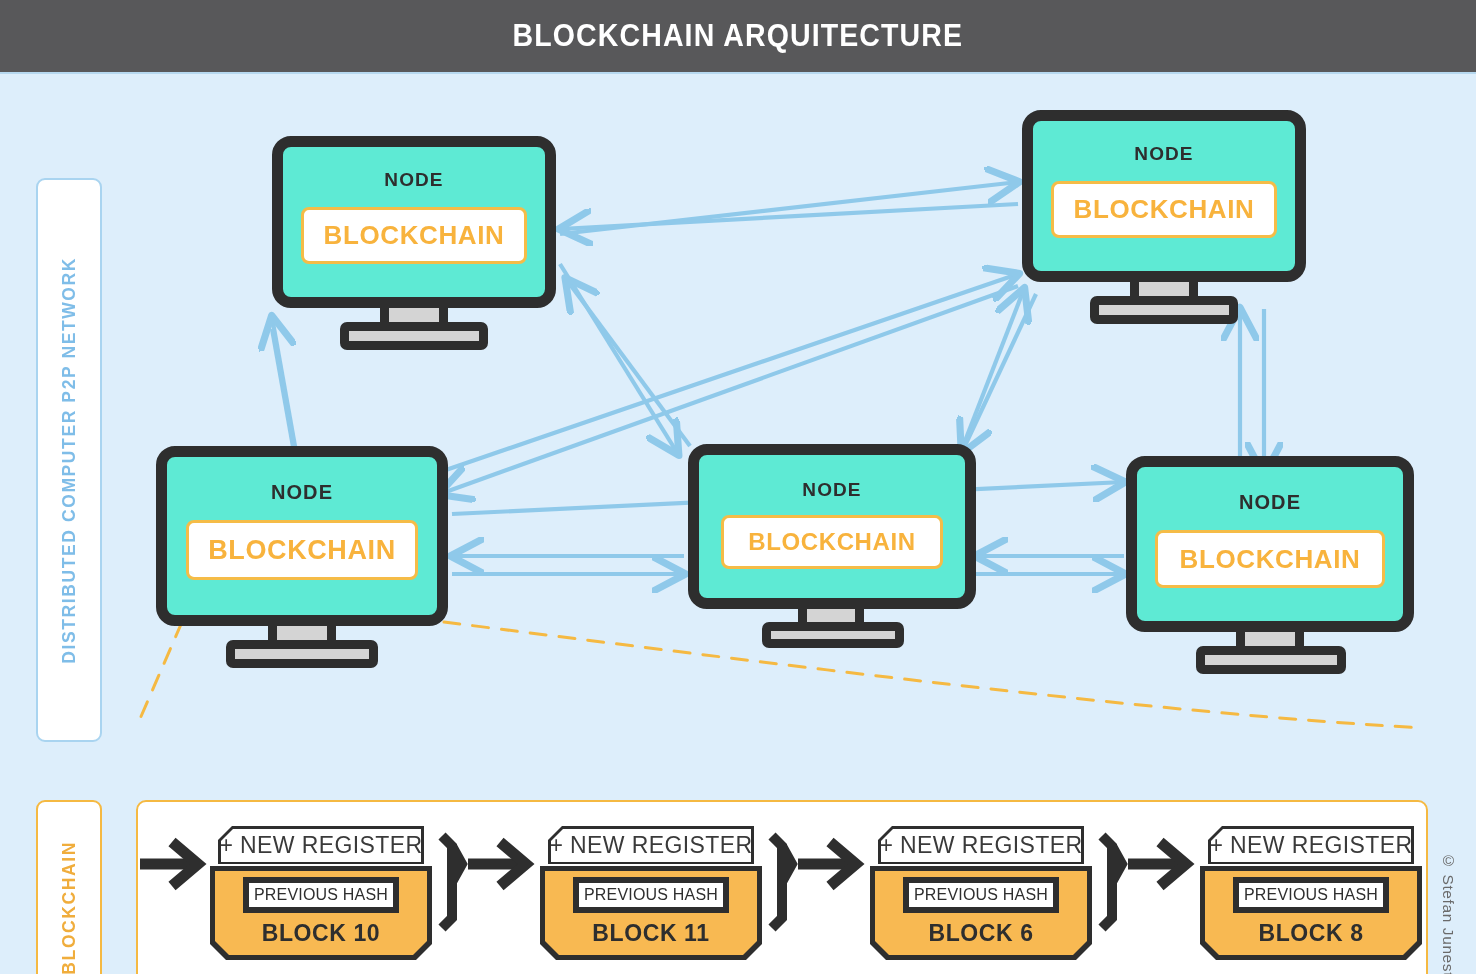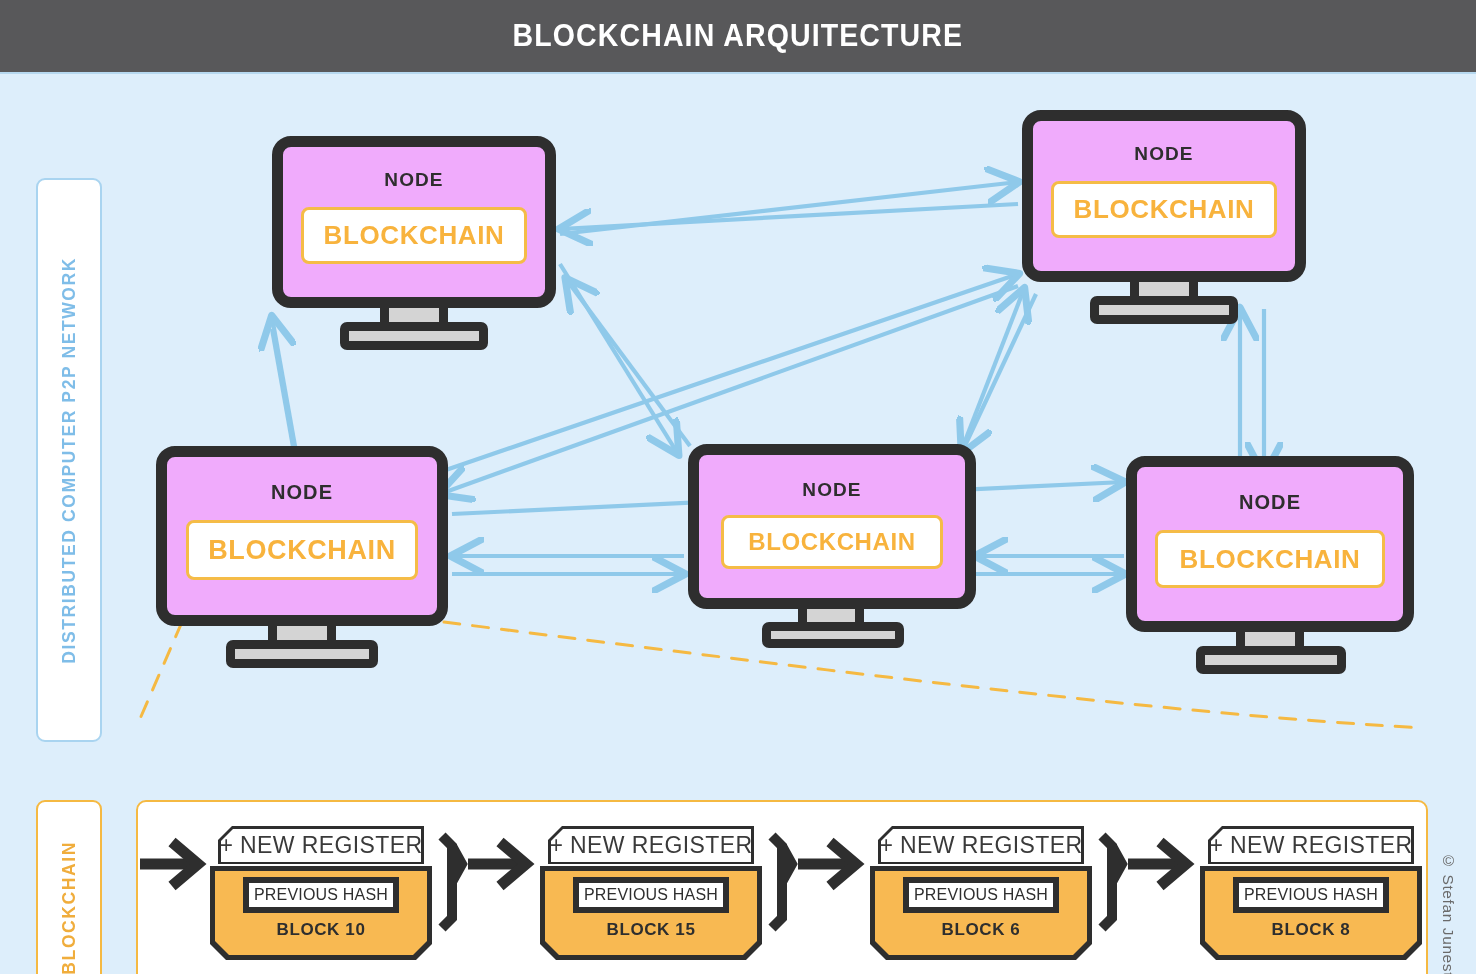--- a/index.html
+++ b/index.html
@@ -69,21 +69,21 @@
     font-size:15.5px;
     color:#6a6a6a;
     white-space:nowrap;
     letter-spacing:0.6px;
   }
 
   
   .monitor{position:absolute;}
   .mon-body{
     position:absolute;left:0;top:0;width:100%;
-    background:#f0abfc;
+    background:#5eead4;
     border:11px solid #2e2e2e;
     border-radius:19px;
     box-sizing:border-box;
     display:flex;flex-direction:column;align-items:center;
   }
   .mon-node{
     color:#2e2e2e;
     font-weight:bold;
     letter-spacing:1.1px;
   }
@@ -155,21 +155,21 @@
     margin-top:6px;width:156px;height:36px;
     background:#ffffff;
     border:6px solid #2e2e2e;
     box-sizing:border-box;
     display:flex;align-items:center;justify-content:center;
     color:#2e2e2e;font-size:16px;letter-spacing:0.2px;
     white-space:nowrap;
   }
   .blocklabel{
     margin-top:7px;
-    color:#2e2e2e;font-size:17px;font-weight:bold;letter-spacing:0.6px;
+    color:#2e2e2e;font-size:23px;font-weight:bold;letter-spacing:0.6px;
   }
 </style>
 </head>
 <body>
 
 <div id="root">
 
   <div class="titlebar">
     <div class="title">BLOCKCHAIN ARQUITECTURE</div>
   </div>
@@ -322,21 +322,21 @@
         <div class="blocklabel">BLOCK 10</div>
       </div>
     </div>
 
     <div class="block" style="left:540px;top:752px;">
       <div class="newreg-bd"></div>
       <div class="newreg-in">+ NEW REGISTER</div>
       <div class="body-bd"></div>
       <div class="body-in">
         <div class="prevhash">PREVIOUS HASH</div>
-        <div class="blocklabel">BLOCK 15</div>
+        <div class="blocklabel">BLOCK 11</div>
       </div>
     </div>
 
     <div class="block" style="left:870px;top:752px;">
       <div class="newreg-bd"></div>
       <div class="newreg-in">+ NEW REGISTER</div>
       <div class="body-bd"></div>
       <div class="body-in">
         <div class="prevhash">PREVIOUS HASH</div>
         <div class="blocklabel">BLOCK 6</div>

